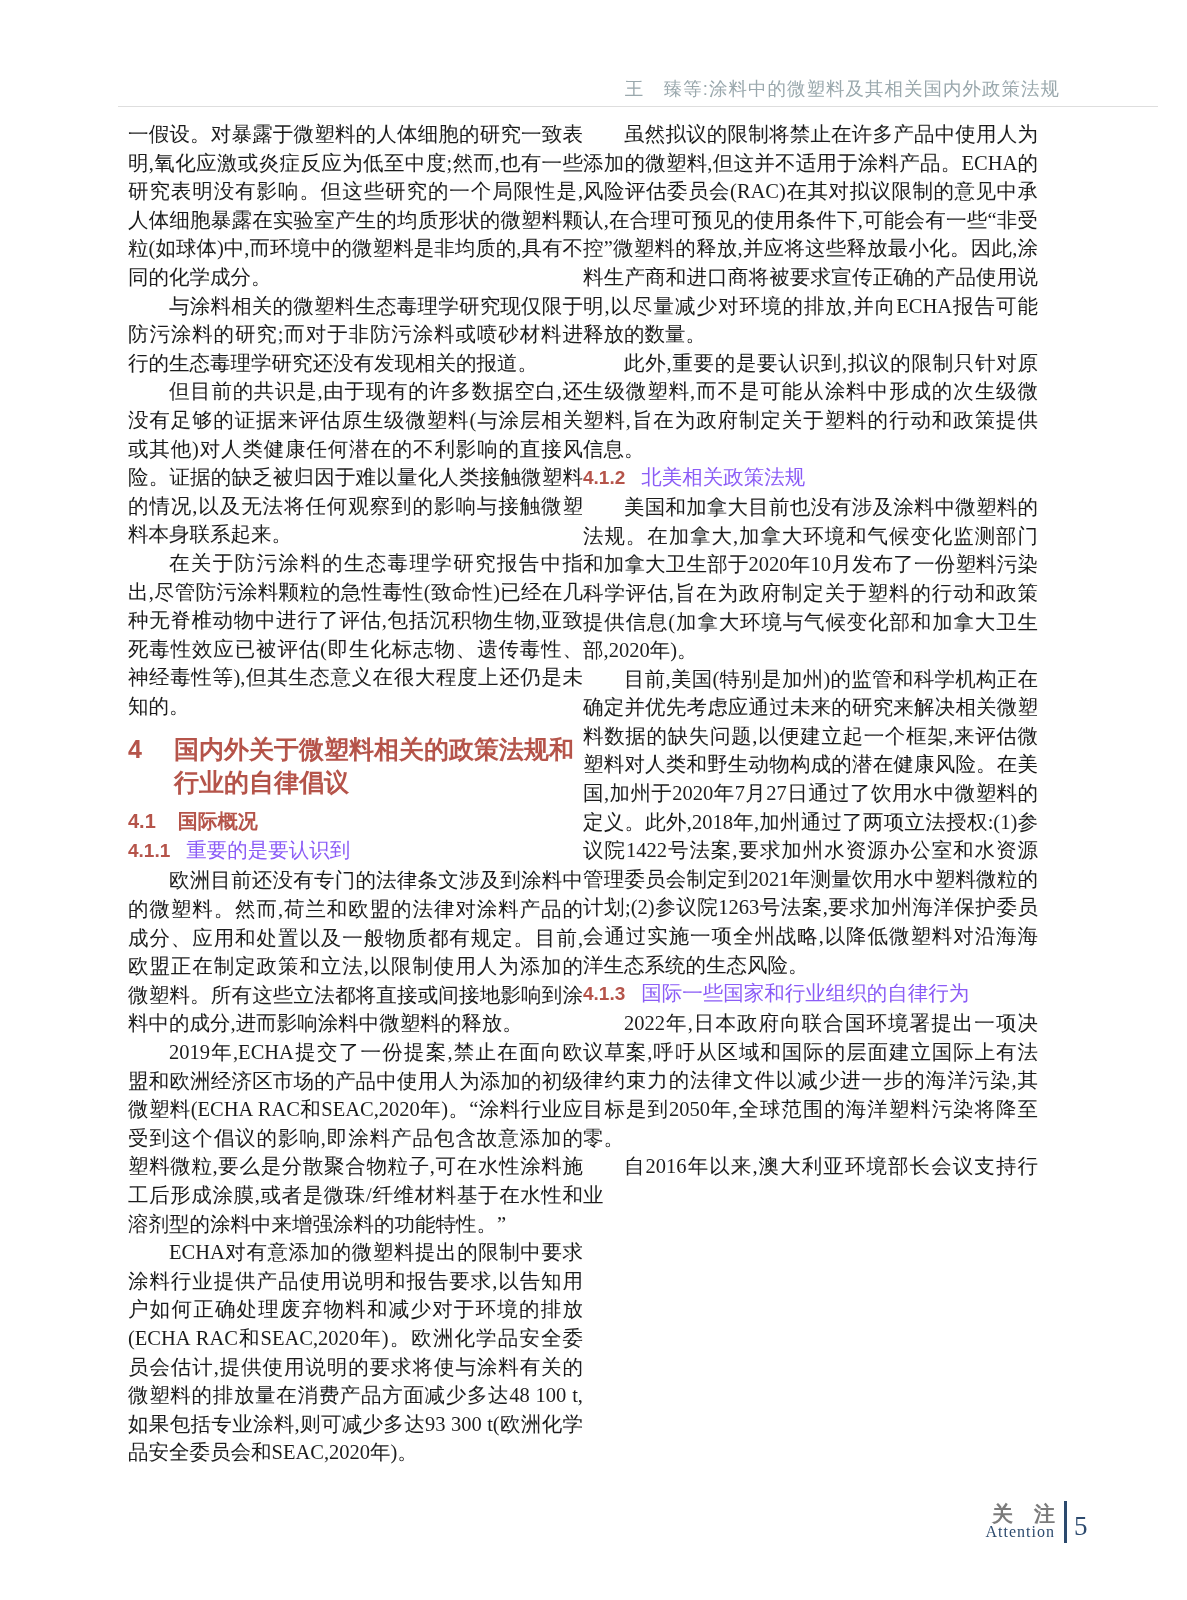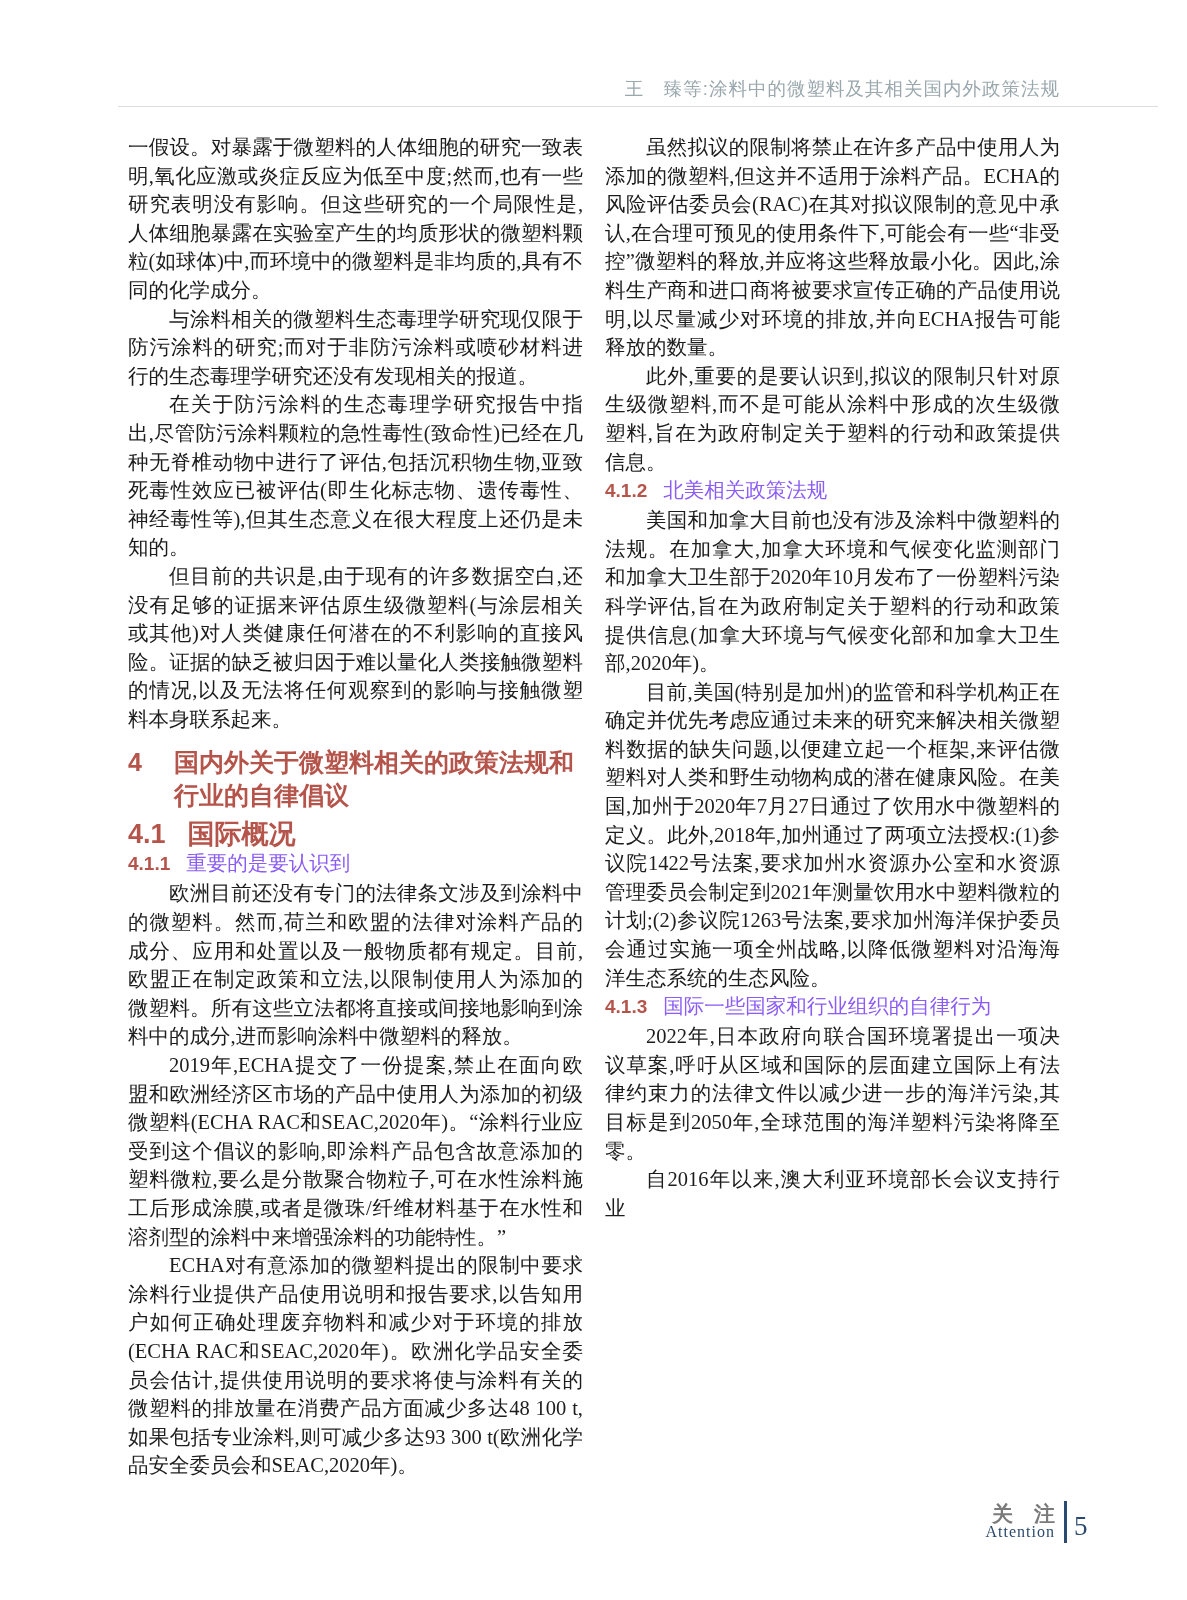--- a/index.html
+++ b/index.html
@@ -19,22 +19,22 @@
     font-family:"Liberation Sans","DejaVu Sans",sans-serif;
     font-size:18.5px; letter-spacing:1px;
     color:#9aa8ad;
   }
   .head-rule {
     position:absolute; top:106px; left:118px; width:1040px; height:1px;
     background:#dedede;
   }
   
   .columns {
-    position:absolute; top:133px; left:128px; width:932px;
-    display:flex; gap:22px;
+    position:absolute; top:120px; left:128px; width:932px;
+    display:flex; 
   }
   .col {
     width:455px;
     font-size:20.5px; line-height:28.6px;
     text-align:justify;
   }
   .para { margin:0; text-indent:2em; }
   .para.no-indent { text-indent:0; }
 
   .h-section {
@@ -46,21 +46,21 @@
     color:#b5544a;
     text-align:left;
   }
   .h-section .h-num { flex:none; width:46px; }
   .h-section .h-title { flex:1; }
 
   .h-sub {
     margin:1px 0 3px 0;
     font-family:"Liberation Sans","DejaVu Sans",sans-serif;
     font-weight:bold;
-    font-size:27px; line-height:26px;
+    font-size:20px; line-height:26px;
     color:#b5544a;
     text-align:left;
   }
   .h-sub .h-sub-num { margin-right:22px; }
 
   .h-sub3 {
     margin:1px 0 2px 0;
     font-size:20.5px; line-height:27px;
     text-align:left;
   }
@@ -109,22 +109,22 @@
 <div class="page">
 
   <div class="running-head">王　臻等:涂料中的微塑料及其相关国内外政策法规</div>
   <div class="head-rule"></div>
 
   <div class="columns">
 
     <div class="col">
       <p class="para no-indent">一假设。对暴露于微塑料的人体细胞的研究一致表明,氧化应激或炎症反应为低至中度;然而,也有一些研究表明没有影响。但这些研究的一个局限性是,人体细胞暴露在实验室产生的均质形状的微塑料颗粒(如球体)中,而环境中的微塑料是非均质的,具有不同的化学成分。</p>
       <p class="para">与涂料相关的微塑料生态毒理学研究现仅限于防污涂料的研究;而对于非防污涂料或喷砂材料进行的生态毒理学研究还没有发现相关的报道。</p>
+      <p class="para">但目前的共识是,由于现有的许多数据空白,还没有足够的证据来评估原生级微塑料(与涂层相关或其他)对人类健康任何潜在的不利影响的直接风险。证据的缺乏被归因于难以量化人类接触微塑料的情况,以及无法将任何观察到的影响与接触微塑料本身联系起来。</p>
       <p class="para">在关于防污涂料的生态毒理学研究报告中指出,尽管防污涂料颗粒的急性毒性(致命性)已经在几种无脊椎动物中进行了评估,包括沉积物生物,亚致死毒性效应已被评估(即生化标志物、遗传毒性、神经毒性等),但其生态意义在很大程度上还仍是未知的。</p>
-      <p class="para">但目前的共识是,由于现有的许多数据空白,还没有足够的证据来评估原生级微塑料(与涂层相关或其他)对人类健康任何潜在的不利影响的直接风险。证据的缺乏被归因于难以量化人类接触微塑料的情况,以及无法将任何观察到的影响与接触微塑料本身联系起来。</p>
 
       <div class="h-section">
         <span class="h-num">4</span>
         <span class="h-title">国内外关于微塑料相关的政策法规和行业的自律倡议</span>
       </div>
 
       <div class="h-sub">
         <span class="h-sub-num">4.1</span><span class="h-sub-title">国际概况</span>
       </div>
 

